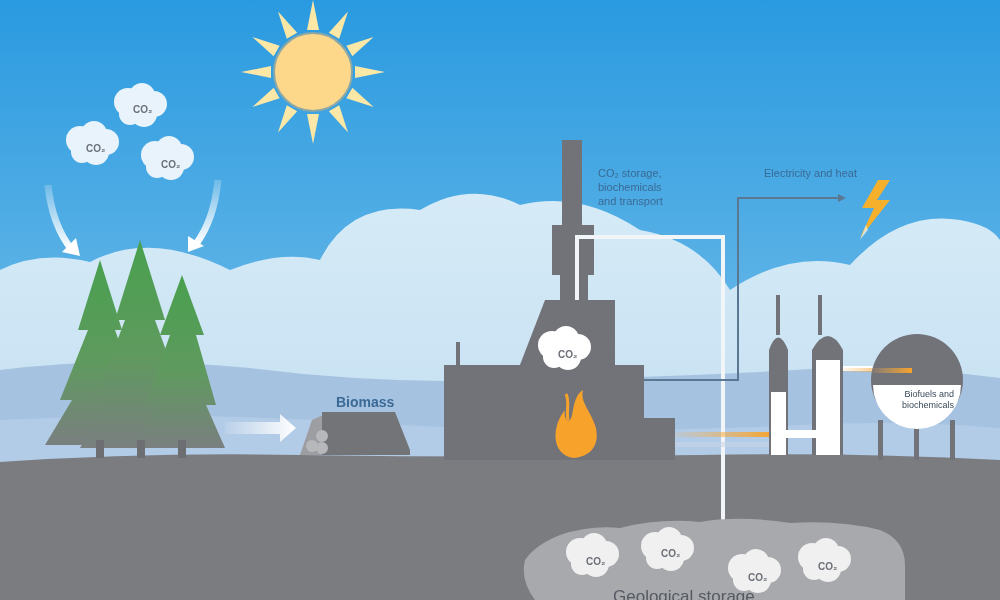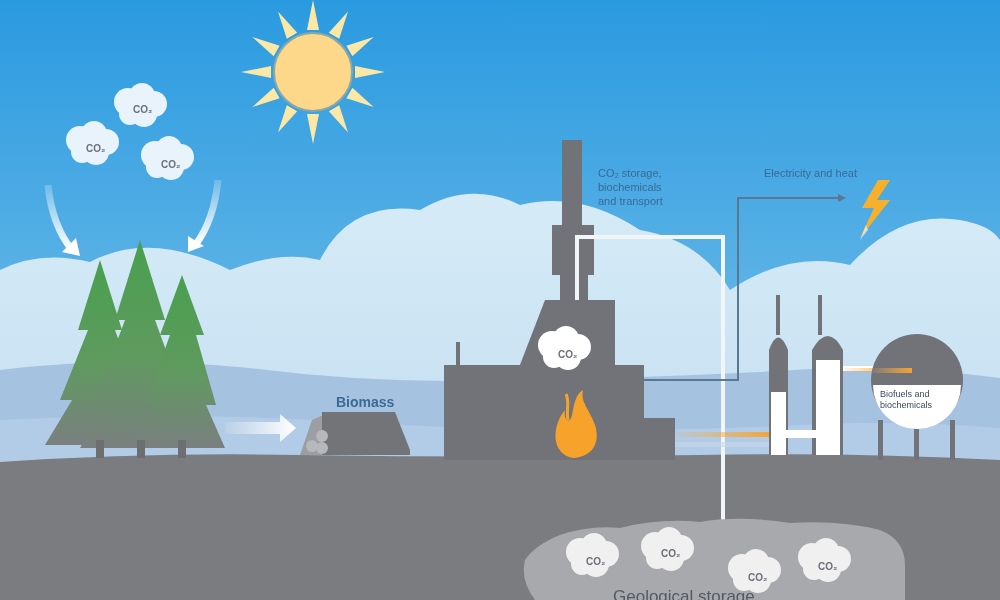--- a/index.html
+++ b/index.html
@@ -1,19 +1,19 @@
 <!DOCTYPE html>
 <html><head>
   <meta charset="utf-8">
   <style>
     html, body { margin:0; padding:0; }
     body { width:1000px; height:600px; overflow:hidden; position:relative; font-family:"Liberation Sans", sans-serif; }
     #scene { position:absolute; left:0; top:0; width:1000px; height:600px; }
     .lbl { position:absolute; color:#3a6a95; font-size:11px; line-height:14px; font-family:"Liberation Sans", sans-serif; }
-    .lbl-dark { position:absolute; color:#3a4a5a; font-size:9px; line-height:11px; text-align:left; font-family:"Liberation Sans", sans-serif; }
+    .lbl-dark { position:absolute; color:#3a4a5a; font-size:9px; line-height:11px; text-align:right; font-family:"Liberation Sans", sans-serif; }
     .co2 { font-family:"Liberation Sans", sans-serif; font-size:10px; fill:#6b6f78; font-weight:bold; }
     .geo-lbl { position:absolute; color:#555a62; font-size:17px; font-family:"Liberation Sans", sans-serif; }
   </style>
 </head>
 <body>
 
 <svg id="scene" viewBox="0 0 1000 600" xmlns="http://www.w3.org/2000/svg">
   <defs>
     <linearGradient id="sky" x1="0" y1="0" x2="0" y2="1">
       <stop offset="0" stop-color="#2a9ae0"></stop>

